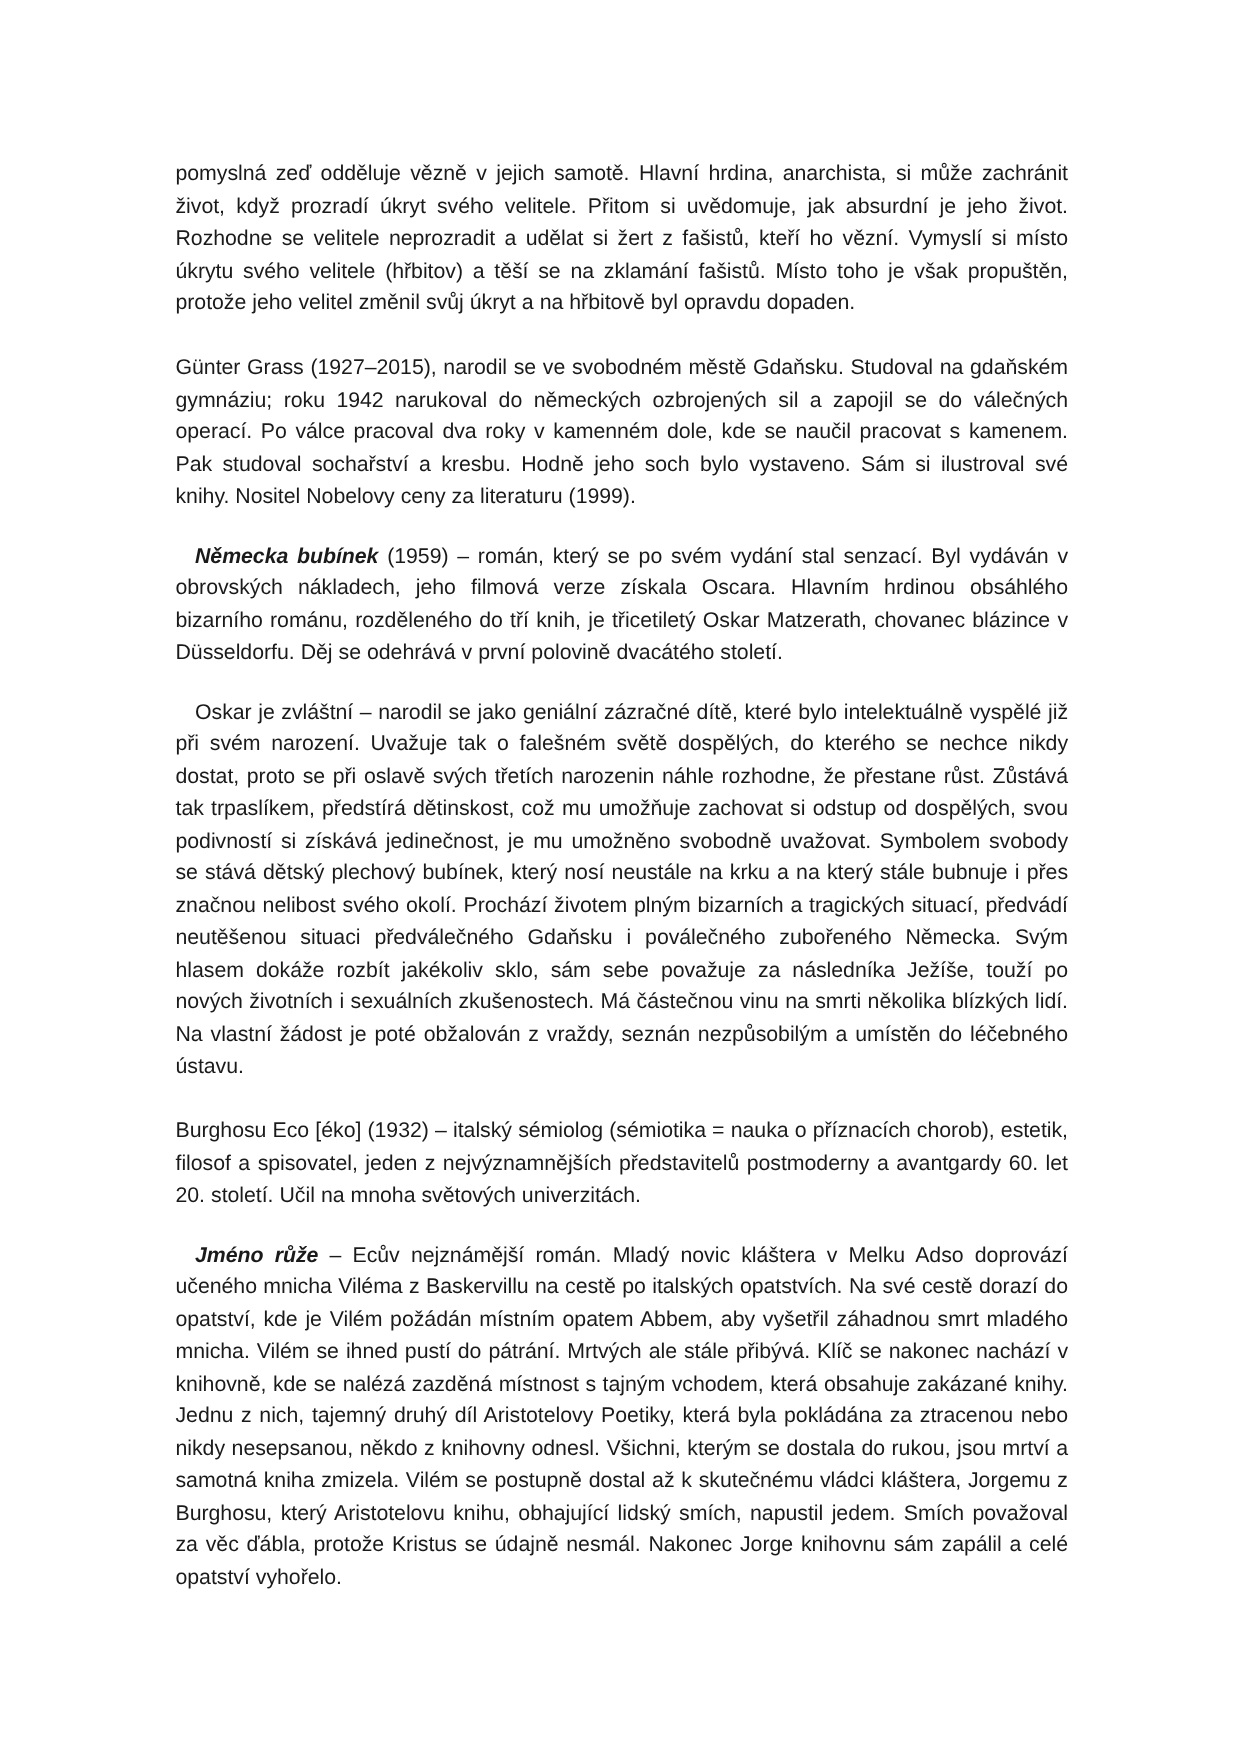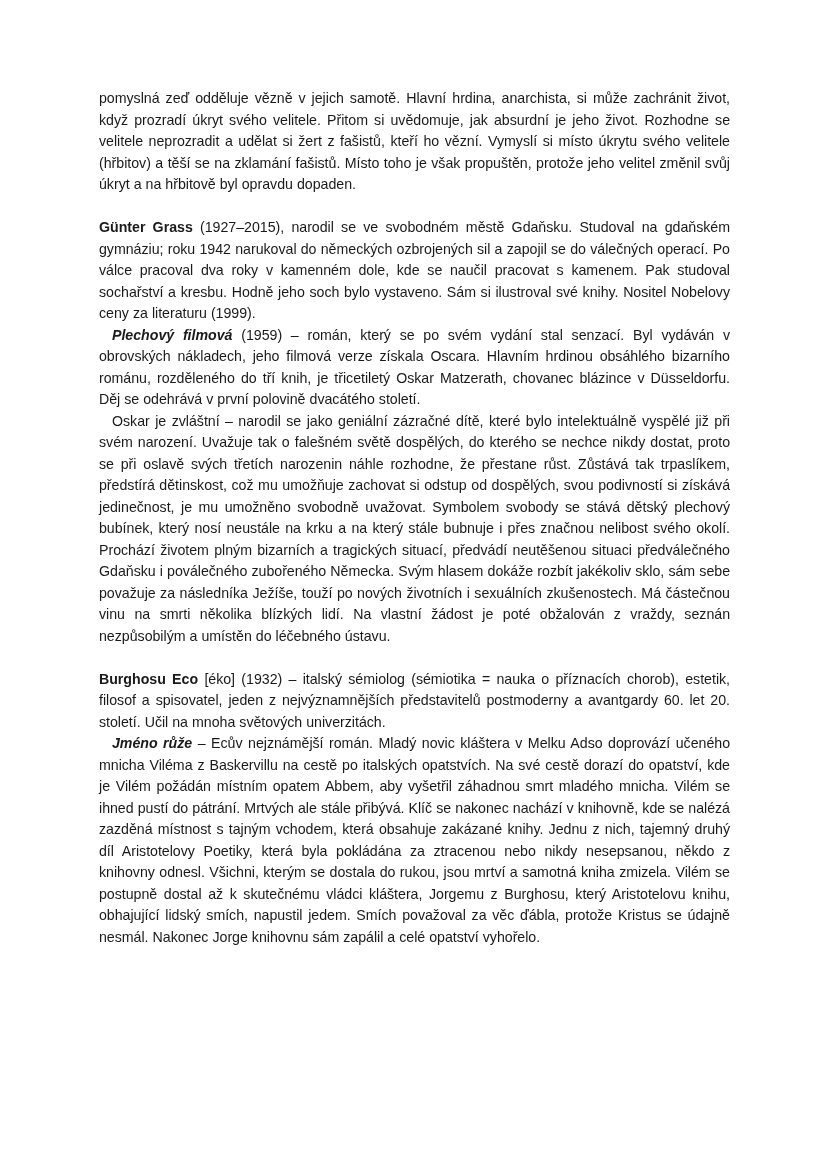--- a/index.html
+++ b/index.html
@@ -22,55 +22,55 @@
     background: #ffffff;
     box-sizing: border-box;
   }
   .text-column {
     position: absolute;
     left: 99px;
     top: 88px;
     width: 631px;
   }
   p.para {
-    margin: 0;
+    margin: 18px;
     padding: 0;
     font-size: 14.2px;
     line-height: 21.5px;
     text-align: justify;
     text-justify: inter-word;
     letter-spacing: -0.02px;
     word-spacing: 0.1px;
     hyphens: none;
   }
   p.indent {
     text-indent: 13px;
   }
   p.spaced-before {
     margin-top: 21.5px;
   }
   .bi {
     font-weight: bold;
     font-style: italic;
   }
   .lead-b {
-    font-weight: bold;
+    font-weight: normal;
   }
 </style>
 </head>
 <body>
 
 <div class="page">
   <div class="text-column">
 
     <p class="para">pomyslná zeď odděluje vězně v jejich samotě. Hlavní hrdina, anarchista, si může zachránit život, když prozradí úkryt svého velitele. Přitom si uvědomuje, jak absurdní je jeho život. Rozhodne se velitele neprozradit a udělat si žert z fašistů, kteří ho vězní. Vymyslí si místo úkrytu svého velitele (hřbitov) a těší se na zklamání fašistů. Místo toho je však propuštěn, protože jeho velitel změnil svůj úkryt a na hřbitově byl opravdu dopaden.</p>
 
     <p class="para spaced-before"><span class="lead-b">Günter Grass</span><span> (1927–2015), narodil se ve svobodném městě Gdaňsku. Studoval na gdaňském gymnáziu; roku 1942 narukoval do německých ozbrojených sil a zapojil se do válečných operací. Po válce pracoval dva roky v kamenném dole, kde se naučil pracovat s kamenem. Pak studoval sochařství a kresbu. Hodně jeho soch bylo vystaveno. Sám si ilustroval své knihy. Nositel Nobelovy ceny za literaturu (1999).</span></p>
 
-    <p class="para indent"><span class="bi">Plechový filmová</span><span> (1959) – román, který se po svém vydání stal senzací. Byl vydáván v obrovských nákladech, jeho filmová verze získala Oscara. Hlavním hrdinou obsáhlého bizarního románu, rozděleného do tří knih, je třicetiletý Oskar Matzerath, chovanec blázince v Düsseldorfu. Děj se odehrává v první polovině dvacátého století.</span></p>
+    <p class="para indent"><span class="bi">Německa bubínek</span><span> (1959) – román, který se po svém vydání stal senzací. Byl vydáván v obrovských nákladech, jeho filmová verze získala Oscara. Hlavním hrdinou obsáhlého bizarního románu, rozděleného do tří knih, je třicetiletý Oskar Matzerath, chovanec blázince v Düsseldorfu. Děj se odehrává v první polovině dvacátého století.</span></p>
 
     <p class="para indent">Oskar je zvláštní – narodil se jako geniální zázračné dítě, které bylo intelektuálně vyspělé již při svém narození. Uvažuje tak o falešném světě dospělých, do kterého se nechce nikdy dostat, proto se při oslavě svých třetích narozenin náhle rozhodne, že přestane růst. Zůstává tak trpaslíkem, předstírá dětinskost, což mu umožňuje zachovat si odstup od dospělých, svou podivností si získává jedinečnost, je mu umožněno svobodně uvažovat. Symbolem svobody se stává dětský plechový bubínek, který nosí neustále na krku a na který stále bubnuje i přes značnou nelibost svého okolí. Prochází životem plným bizarních a tragických situací, předvádí neutěšenou situaci předválečného Gdaňsku i poválečného zubořeného Německa. Svým hlasem dokáže rozbít jakékoliv sklo, sám sebe považuje za následníka Ježíše, touží po nových životních i sexuálních zkušenostech. Má částečnou vinu na smrti několika blízkých lidí. Na vlastní žádost je poté obžalován z vraždy, seznán nezpůsobilým a umístěn do léčebného ústavu.</p>
 
     <p class="para spaced-before"><span class="lead-b">Burghosu Eco</span><span> [éko] (1932) – italský sémiolog (sémiotika = nauka o příznacích chorob), estetik, filosof a spisovatel, jeden z nejvýznamnějších představitelů postmoderny a avantgardy 60. let 20. století. Učil na mnoha světových univerzitách.</span></p>
 
     <p class="para indent"><span class="bi">Jméno růže</span><span> – Ecův nejznámější román. Mladý novic kláštera v Melku Adso doprovází učeného mnicha Viléma z Baskervillu na cestě po italských opatstvích. Na své cestě dorazí do opatství, kde je Vilém požádán místním opatem Abbem, aby vyšetřil záhadnou smrt mladého mnicha. Vilém se ihned pustí do pátrání. Mrtvých ale stále přibývá. Klíč se nakonec nachází v knihovně, kde se nalézá zazděná místnost s tajným vchodem, která obsahuje zakázané knihy. Jednu z nich, tajemný druhý díl Aristotelovy Poetiky, která byla pokládána za ztracenou nebo nikdy nesepsanou, někdo z knihovny odnesl. Všichni, kterým se dostala do rukou, jsou mrtví a samotná kniha zmizela. Vilém se postupně dostal až k skutečnému vládci kláštera, Jorgemu z Burghosu, který Aristotelovu knihu, obhajující lidský smích, napustil jedem. Smích považoval za věc ďábla, protože Kristus se údajně nesmál. Nakonec Jorge knihovnu sám zapálil a celé opatství vyhořelo.</span></p>
 
   </div>
 </div>
 

